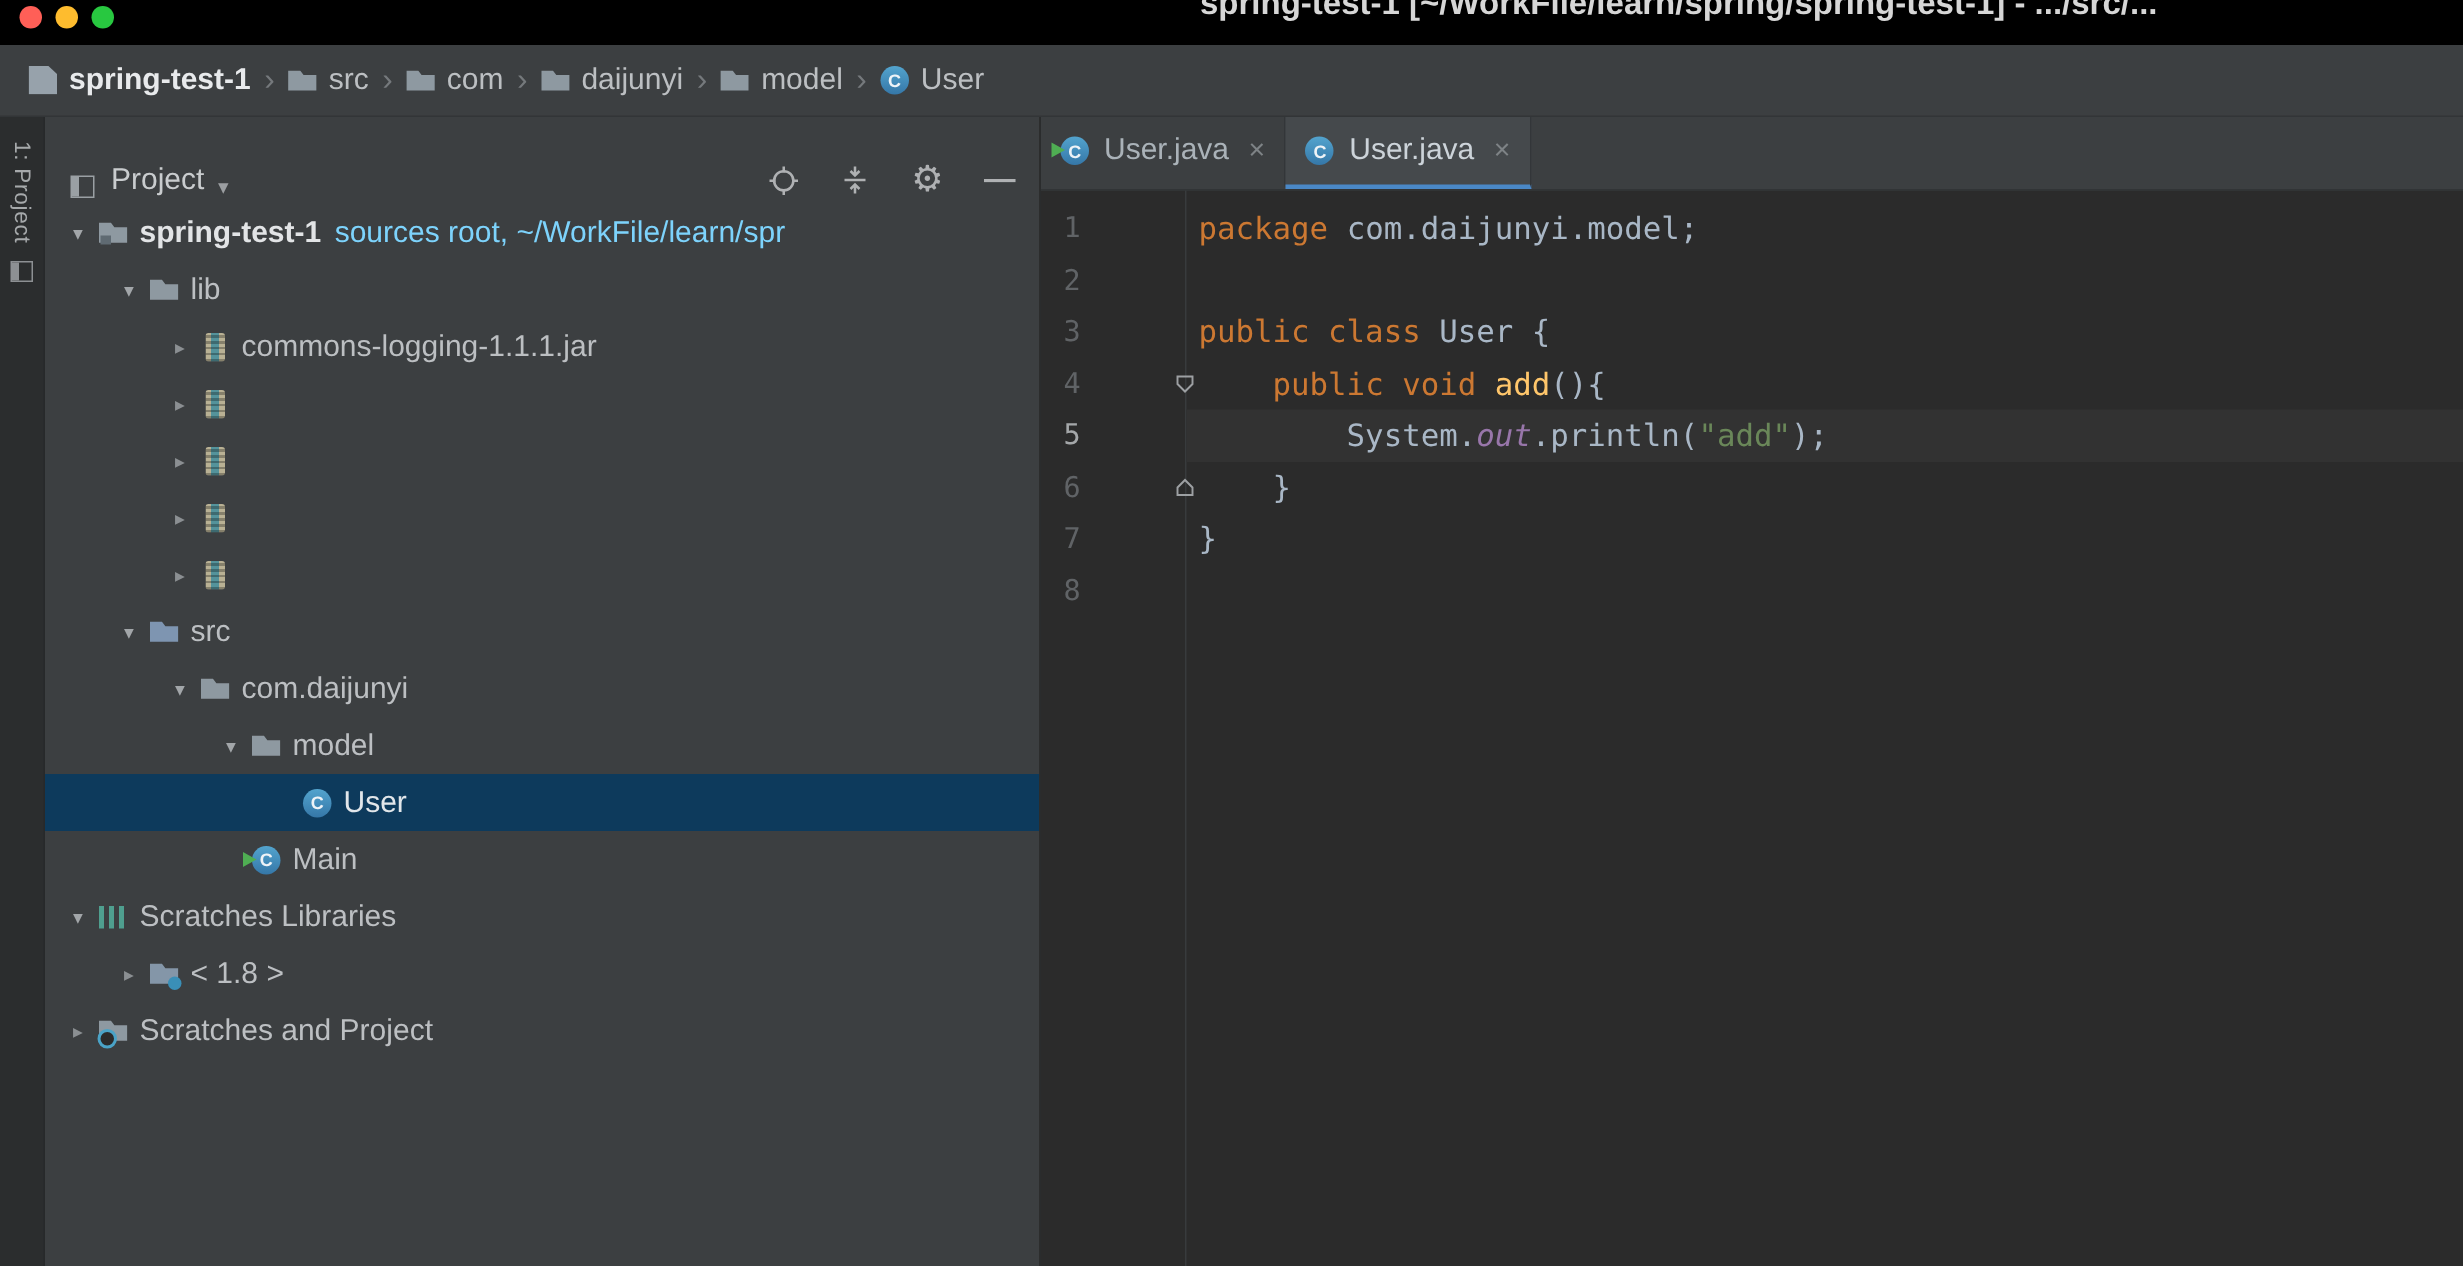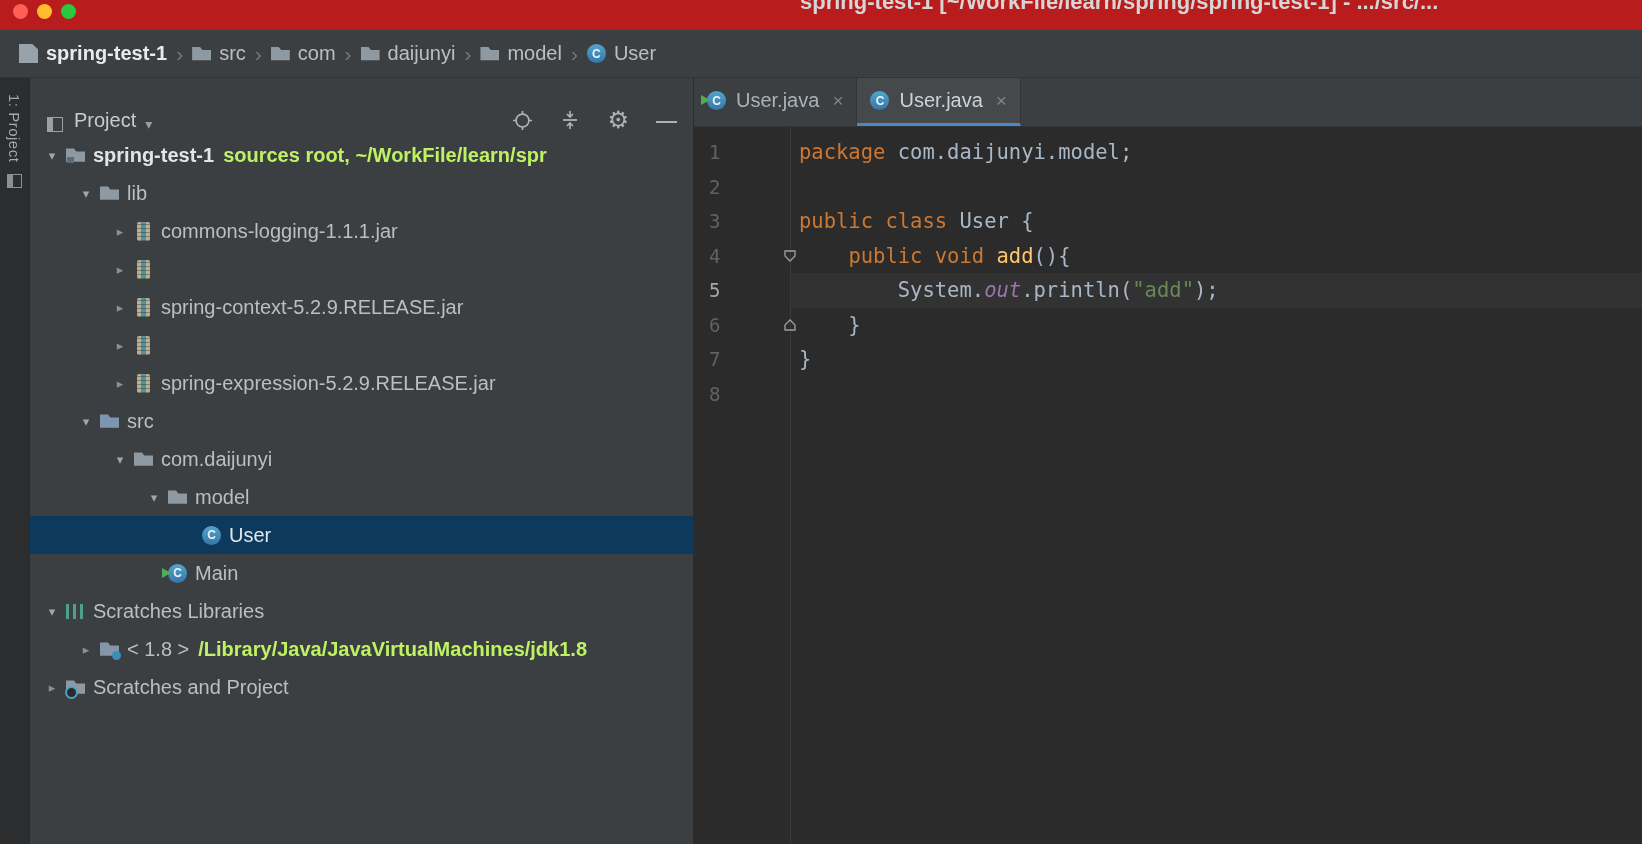--- a/index.html
+++ b/index.html
@@ -1,21 +1,21 @@
 <!DOCTYPE html>
 <html><head>
 <meta charset="utf-8">
 <style>
   *{margin:0;padding:0;box-sizing:border-box;}
   html,body{width:1642px;height:844px;overflow:hidden;}
   body{background:#2b2b2b;font-family:"Liberation Sans",sans-serif;}
   .app{position:relative;width:1642px;height:844px;display:flex;flex-direction:column;}
 
   
-  .titlebar{height:30px;background:#b91c1c;position:relative;overflow:hidden;flex:none;}
+  .titlebar{height:30px;background:#000000;position:relative;overflow:hidden;flex:none;}
   .lights{position:absolute;left:13px;top:4px;display:flex;gap:9px;}
   .light{width:15px;height:15px;border-radius:50%;}
   .light.red{background:#ff5f57}.light.yellow{background:#febc2e}.light.green{background:#28c840}
   .window-title{position:absolute;left:800px;top:-11px;font-size:22px;font-weight:bold;color:#d6d6d6;white-space:nowrap;}
 
   
   .breadcrumb-bar{height:48px;background:#3c3f41;border-bottom:1px solid #323537;display:flex;align-items:center;padding-left:14px;gap:2px;flex:none;}
   .crumb{display:flex;align-items:center;gap:8px;padding:0 5px;font-size:20px;color:#bcbfc2;cursor:default;}
   .crumb.first .crumb-label{font-weight:bold;color:#e8eaec;}
   .crumb-sep{color:#75797c;font-size:21px;padding:0 2px;}
@@ -39,21 +39,21 @@
   .tool.hide{font-size:21px;font-weight:bold;}
 
   .tree{flex:1;overflow:hidden;padding-top:4px;font-size:20px;}
   .tree-row{height:38px;display:flex;align-items:center;white-space:nowrap;color:#bcbfc2;overflow:hidden;cursor:default;}
   .tree-row.selected{background:#0d3a5c;color:#e1e6ea;}
   .chevron{width:28px;flex:none;font-size:13px;text-align:center;}
   .chevron.open{color:#a2a6a9;}
   .chevron.closed{color:#8b8f92;}
   .tree-label{margin-left:8px;}
   .tree-label.bold{font-weight:bold;color:#e2e4e6;}
-  .tree-suffix{color:#bef264;margin-left:9px;font-weight:bold;}
+  .tree-suffix{color:#7dd3fc;margin-left:9px;}
 
   
   .ic{width:19px;height:19px;position:relative;display:inline-block;flex:none;}
   .ic::before{content:"";position:absolute;inset:0;}
   .ic-folder::before,.ic-folder-project::before,.ic-package::before,.ic-folder-src::before,
   .ic-jdk::before,.ic-scratches::before,.ic-project::before{
     clip-path:polygon(0 16%,42% 16%,54% 32%,100% 32%,100% 86%,0 86%);background:#8e99a1;}
   .ic-folder-src::before{background:#7e95b1;}
   .ic-jdk::before{background:#8496a8;}
   .ic-folder-project::after{content:"";position:absolute;left:1px;bottom:2px;width:7px;height:6px;background:#5f6a72;}
@@ -182,30 +182,28 @@
             <span class="ic ic-jar"></span>
             <span class="tree-label">commons-logging-1.1.1.jar</span>
           </div>
           <div class="tree-row" style="padding-left: 76px;">
             <span class="chevron closed">▸</span>
             <span class="ic ic-jar"></span>
           </div>
           <div class="tree-row" style="padding-left: 76px;">
             <span class="chevron closed">▸</span>
             <span class="ic ic-jar"></span>
-            <span class="tree-label">spring-context-5.2.9.RELEASE.jar</span>
-          </div>
-          <div class="tree-row" style="padding-left: 76px;">
-            <span class="chevron closed">▸</span>
-            <span class="ic ic-jar"></span>
-          </div>
-          <div class="tree-row" style="padding-left: 76px;">
-            <span class="chevron closed">▸</span>
-            <span class="ic ic-jar"></span>
-            <span class="tree-label">spring-expression-5.2.9.RELEASE.jar</span>
+          </div>
+          <div class="tree-row" style="padding-left: 76px;">
+            <span class="chevron closed">▸</span>
+            <span class="ic ic-jar"></span>
+          </div>
+          <div class="tree-row" style="padding-left: 76px;">
+            <span class="chevron closed">▸</span>
+            <span class="ic ic-jar"></span>
           </div>
           <div class="tree-row" style="padding-left: 42px;">
             <span class="chevron open">▾</span>
             <span class="ic ic-folder-src"></span>
             <span class="tree-label">src</span>
           </div>
           <div class="tree-row" style="padding-left: 76px;">
             <span class="chevron open">▾</span>
             <span class="ic ic-package"></span>
             <span class="tree-label">com.daijunyi</span>
@@ -231,21 +229,20 @@
           </div>
           <div class="tree-row" style="padding-left: 8px;">
             <span class="chevron open">▾</span>
             <span class="ic ic-libraries"></span>
             <span class="tree-label">Scratches Libraries</span>
           </div>
           <div class="tree-row" style="padding-left: 42px;">
             <span class="chevron closed">▸</span>
             <span class="ic ic-jdk"></span>
             <span class="tree-label">&lt; 1.8 &gt;</span>
-            <span class="tree-suffix">/Library/Java/JavaVirtualMachines/jdk1.8</span>
           </div>
           <div class="tree-row" style="padding-left: 8px;">
             <span class="chevron closed">▸</span>
             <span class="ic ic-scratches"></span>
             <span class="tree-label">Scratches and Project</span>
           </div>
         </div>
     </div>
 
     <div class="editor">

